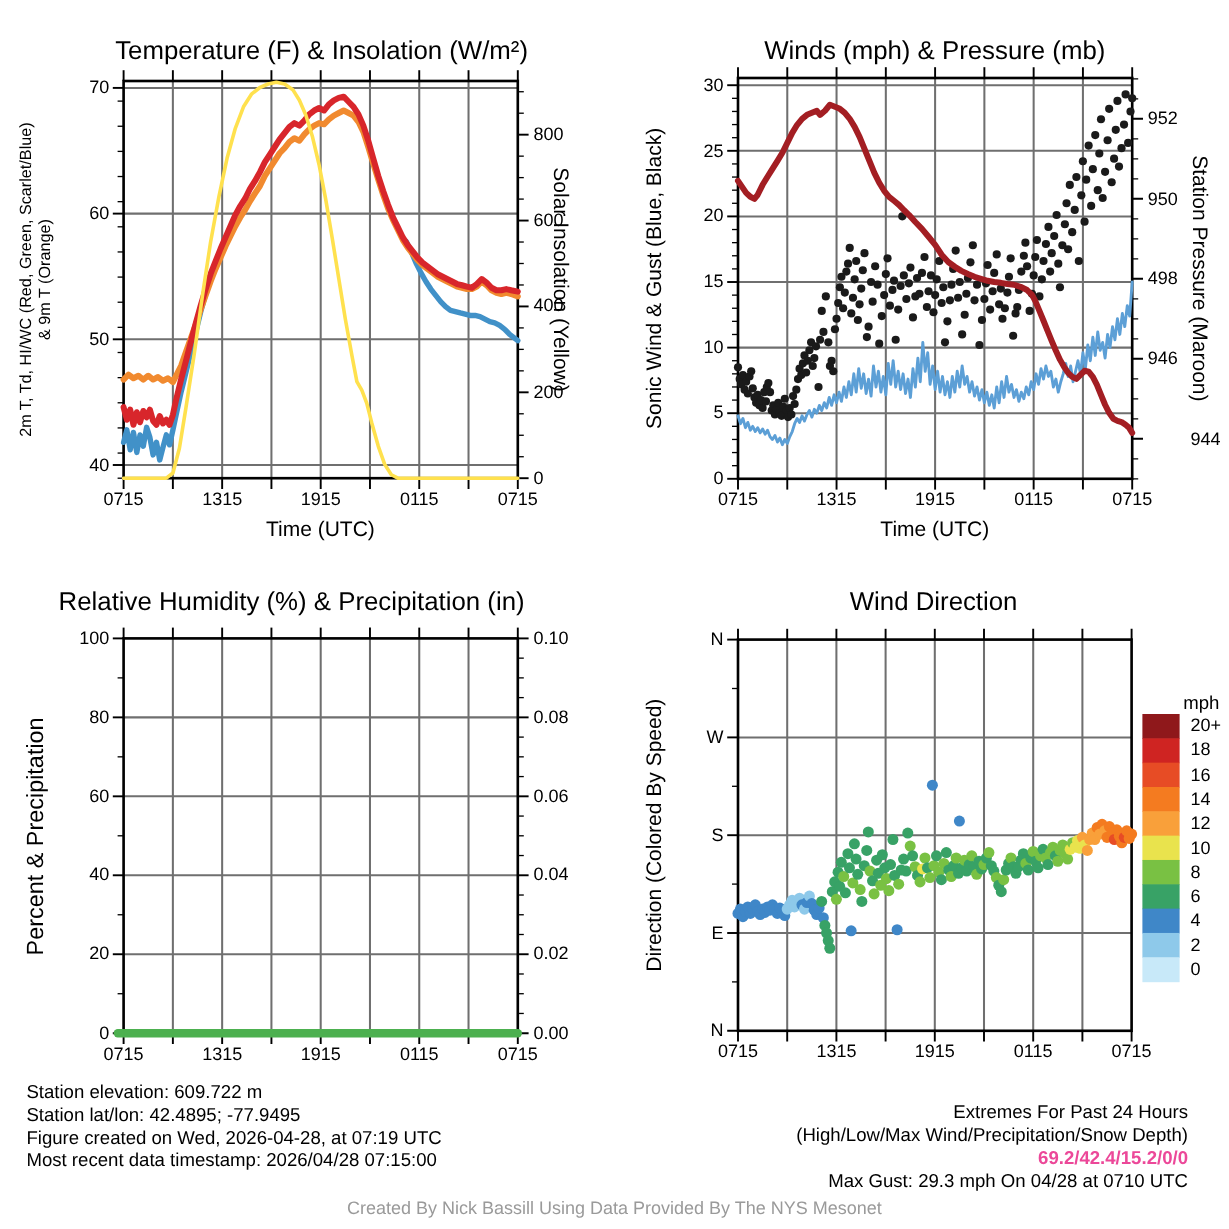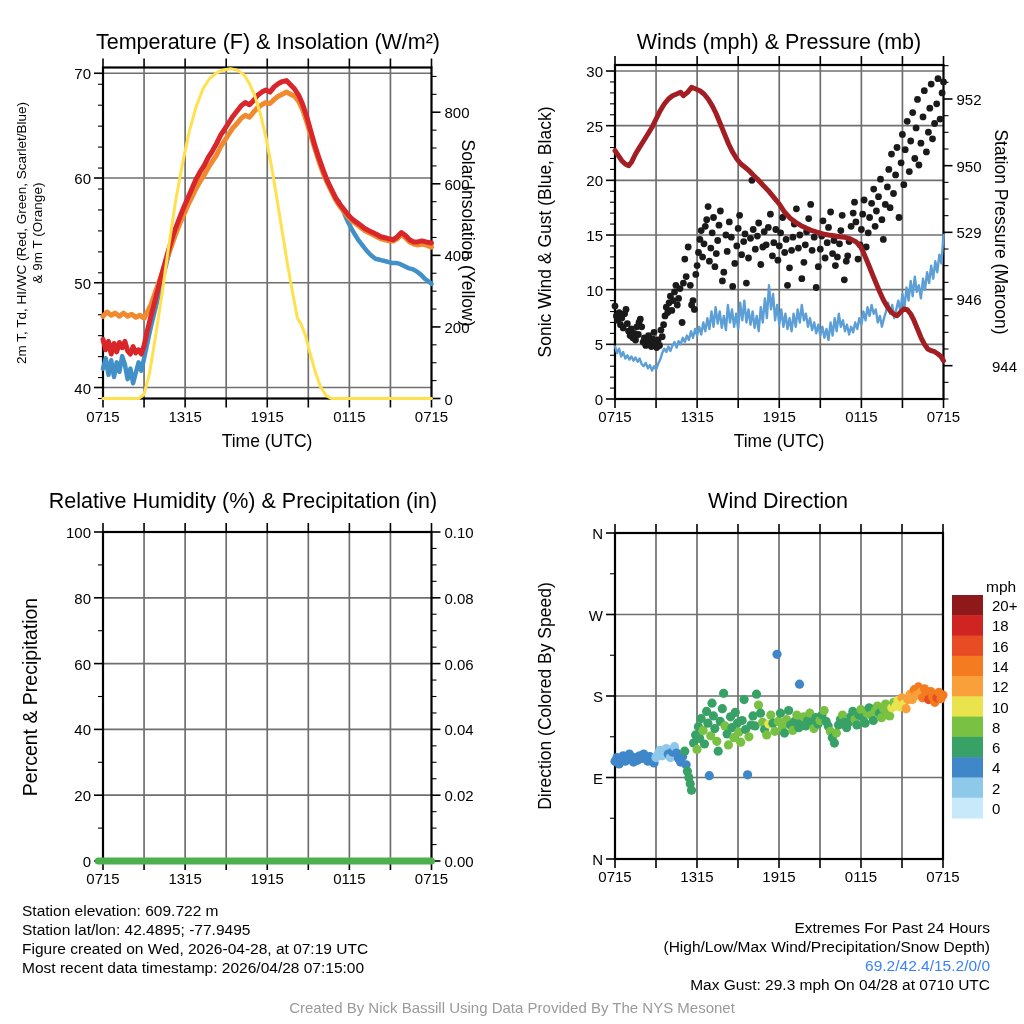--- a/index.html
+++ b/index.html
@@ -14,21 +14,21 @@
   .ylr{position:absolute;transform:translate(-50%,-50%) rotate(90deg);font-size:17.5px;white-space:nowrap;}
   .yl2{font-size:13.5px;line-height:16px;}
   .yl3{font-size:19.5px;}
   .tick{position:absolute;font-size:15px;white-space:nowrap;}
   .tkL{transform:translate(-100%,-50%);}
   .tkR{transform:translate(0,-50%);}
   .tkX{transform:translate(-50%,0);}
   .cbt{position:absolute;font-size:15.5px;}
   .foot{position:absolute;font-size:15.5px;line-height:19px;}
   .footR{text-align:right;}
-  .red{color:#3b82f6;font-weight:normal;}
+  .red{color:#ec4899;font-weight:bold;}
   .credit{position:absolute;transform:translateX(-50%);font-size:15px;color:#9a9a9a;white-space:nowrap;}
 </style>
 </head>
 <body>
 
 <div id="fig">
   <svg id="cv" width="1024" height="1024" xmlns="http://www.w3.org/2000/svg">
       <g>
         <line x1="144.0625" y1="67.5" x2="144.0625" y2="398.5" stroke="#6f6f6f" stroke-width="1.7"></line>
         <line x1="185.125" y1="67.5" x2="185.125" y2="398.5" stroke="#6f6f6f" stroke-width="1.7"></line>
@@ -708,21 +708,21 @@
       <div class="tick tkX" style="left: 943.5px; top: 408px;">0715</div>
       <div class="tick tkL" style="left: 603px; top: 399px;">0</div>
       <div class="tick tkL" style="left: 603px; top: 344.336px;">5</div>
       <div class="tick tkL" style="left: 603px; top: 289.671px;">10</div>
       <div class="tick tkL" style="left: 603px; top: 235.007px;">15</div>
       <div class="tick tkL" style="left: 603px; top: 180.342px;">20</div>
       <div class="tick tkL" style="left: 603px; top: 125.678px;">25</div>
       <div class="tick tkL" style="left: 603px; top: 71.0131px;">30</div>
       <div class="tick tkR" style="left: 992px; top: 365.667px;">944</div>
       <div class="tick tkR" style="left: 956.5px; top: 299px;">946</div>
-      <div class="tick tkR" style="left: 956.5px; top: 232.333px;">529</div>
+      <div class="tick tkR" style="left: 956.5px; top: 232.333px;">498</div>
       <div class="tick tkR" style="left: 956.5px; top: 165.667px;">950</div>
       <div class="tick tkR" style="left: 956.5px; top: 99px;">952</div>
       <div class="tick tkX" style="left: 103px; top: 870px;">0715</div>
       <div class="tick tkX" style="left: 185.125px; top: 870px;">1315</div>
       <div class="tick tkX" style="left: 267.25px; top: 870px;">1915</div>
       <div class="tick tkX" style="left: 349.375px; top: 870px;">0115</div>
       <div class="tick tkX" style="left: 431.5px; top: 870px;">0715</div>
       <div class="tick tkL" style="left: 91px; top: 861px;">0</div>
       <div class="tick tkL" style="left: 91px; top: 795.2px;">20</div>
       <div class="tick tkL" style="left: 91px; top: 729.4px;">40</div>

